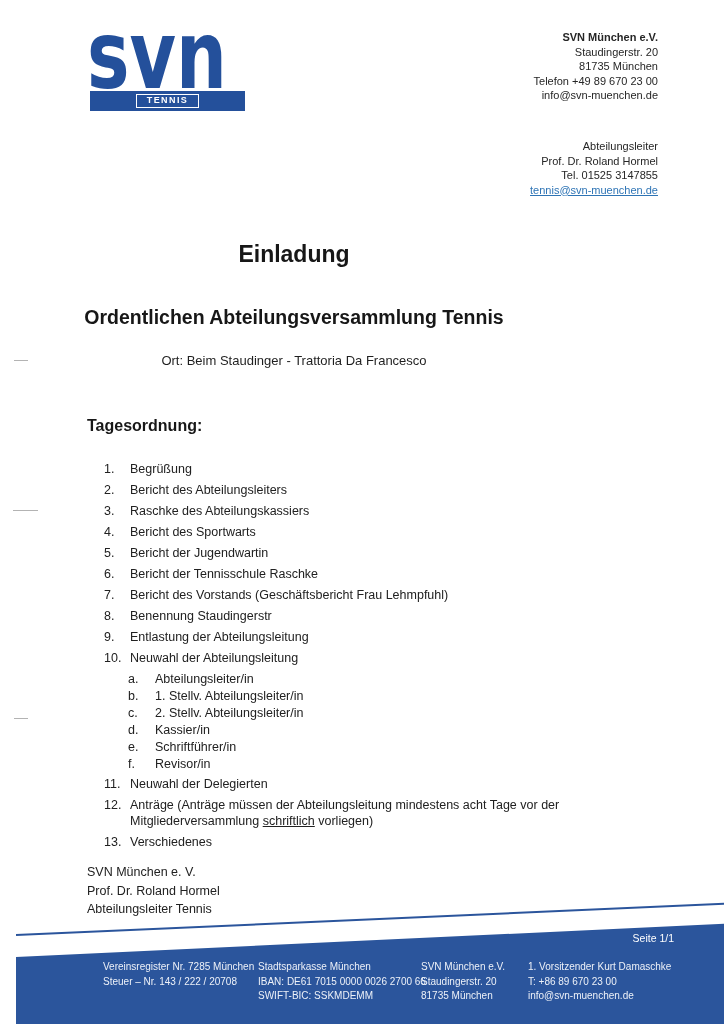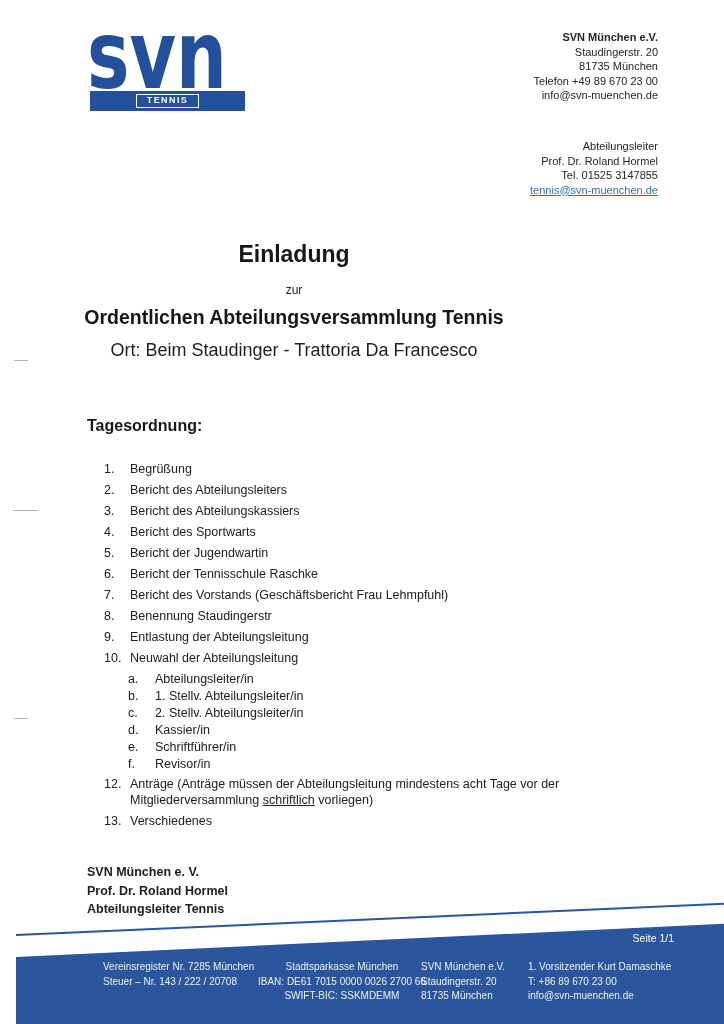--- a/index.html
+++ b/index.html
@@ -36,21 +36,21 @@
   .hdr-contact { top: 139px; }
   .hdr-bold { font-weight: bold; }
   .link-blue { color: #2e74b5; text-decoration: underline; cursor: pointer; }
 
   
   .title-wrap { position: absolute; left: 0; width: 588px; text-align: center; }
   .t-main    { top: 241px; font-size: 23px; font-weight: bold; color: #171717; }
   .t-zur     { top: 283px; font-size: 12px; }
   .t-event   { top: 306px; font-size: 19.5px; font-weight: bold; color: #171717; }
   .t-date    { top: 332px; font-size: 14.5px; font-weight: bold; color: #171717; }
-  .t-loc1    { top: 340px; font-size: 18px; }
+  .t-loc1    { top: 353px; font-size: 13px; }
   .t-loc2    { top: 377px; font-size: 13px; }
 
   
   .agenda-heading {
     position: absolute; left: 87px; top: 417px;
     font-size: 16px; font-weight: bold; color: #171717;
   }
   .agenda {
     position: absolute; left: 104px; top: 461px; width: 545px;
     font-size: 12.5px; line-height: 16px; color: #212121;
@@ -60,21 +60,21 @@
   .a-text { flex: 1; }
   .a-text-wrap { width: 475px; }
   .a-sub { margin-left: 24px; margin-bottom: 4px; }
   .a-sub .a-row { margin-bottom: 1px; }
   .a-sub .a-num { width: 27px; }
   .u { text-decoration: underline; }
 
   
   .signature {
     position: absolute; left: 87px; top: 863px;
-    font-size: 12.5px; line-height: 18.5px; color: #212121; font-weight: bold;
+    font-size: 12.5px; line-height: 18.5px; color: #212121;
   }
 
   
   .fold { position: absolute; height: 1px; background: #b3b3b3; }
   .fold-1 { left: 14px; top: 360px; width: 14px; }
   .fold-2 { left: 13px; top: 510px; width: 25px; }
   .fold-3 { left: 14px; top: 718px; width: 14px; }
 
   
   .footer { position: absolute; left: 0; bottom: 0; width: 724px; height: 130px; margin-left: 16px; }
@@ -82,21 +82,21 @@
   .page-indicator {
     position: absolute; right: 66px; top: 38px;
     color: #ffffff; font-size: 10.5px;
   }
   .f-col {
     position: absolute; top: 66px;
     color: #edf1f8; font-size: 10px; line-height: 14.5px;
     white-space: nowrap;
   }
   .f-col1 { left: 87px; }
-  .f-col2 { left: 242px; text-align: center; }
+  .f-col2 { left: 242px; }
   .f-col3 { left: 405px; }
   .f-col4 { left: 512px; }
 </style>
 </head>
 <body>
 
 <div class="page">
 
   <div class="logo">
     <svg width="155" height="57" viewBox="0 0 155 57" aria-hidden="true">
@@ -116,38 +116,37 @@
   </div>
 
   <div class="hdr-block hdr-contact">
     <div>Abteilungsleiter</div>
     <div>Prof. Dr. Roland Hormel</div>
     <div>Tel. 01525 3147855</div>
     <div class="link-blue">tennis@svn-muenchen.de</div>
   </div>
 
   <div class="title-wrap t-main">Einladung</div>
-  <div class="title-wrap t-zur">zur</div>
   <div class="title-wrap t-event">Ordentlichen Abteilungsversammlung Tennis</div>
   <div class="title-wrap t-loc1">Ort: Beim Staudinger - Trattoria Da Francesco</div>
 
   <div class="agenda-heading">Tagesordnung:</div>
 
   <div class="agenda">
     <div class="a-row">
       <span class="a-num">1.</span>
       <span class="a-text">Begrüßung</span>
     </div>
     <div class="a-row">
       <span class="a-num">2.</span>
       <span class="a-text">Bericht des Abteilungsleiters</span>
     </div>
     <div class="a-row">
       <span class="a-num">3.</span>
-      <span class="a-text">Bericht des Abteilungskassiers</span>
+      <span class="a-text">Raschke des Abteilungskassiers</span>
     </div>
     <div class="a-row">
       <span class="a-num">4.</span>
       <span class="a-text">Bericht des Sportwarts</span>
     </div>
     <div class="a-row">
       <span class="a-num">5.</span>
       <span class="a-text">Bericht der Jugendwartin</span>
     </div>
     <div class="a-row">
@@ -191,20 +190,24 @@
       <div class="a-row">
         <span class="a-num">e.</span>
         <span class="a-text">Schriftführer/in</span>
       </div>
       <div class="a-row">
         <span class="a-num">f.</span>
         <span class="a-text">Revisor/in</span>
       </div>
     </div>
 
+    <div class="a-row">
+      <span class="a-num">11.</span>
+      <span class="a-text">Neuwahl der Delegierten</span>
+    </div>
     <div class="a-row">
       <span class="a-num">12.</span>
       <span class="a-text a-text-wrap"><span>Anträge (Anträge müssen der Abteilungsleitung mindestens acht Tage vor der Mitgliederversammlung </span><span class="u">schriftlich</span><span> vorliegen)</span></span>
     </div>
     <div class="a-row">
       <span class="a-num">13.</span>
       <span class="a-text">Verschiedenes</span>
     </div>
   </div>
 

